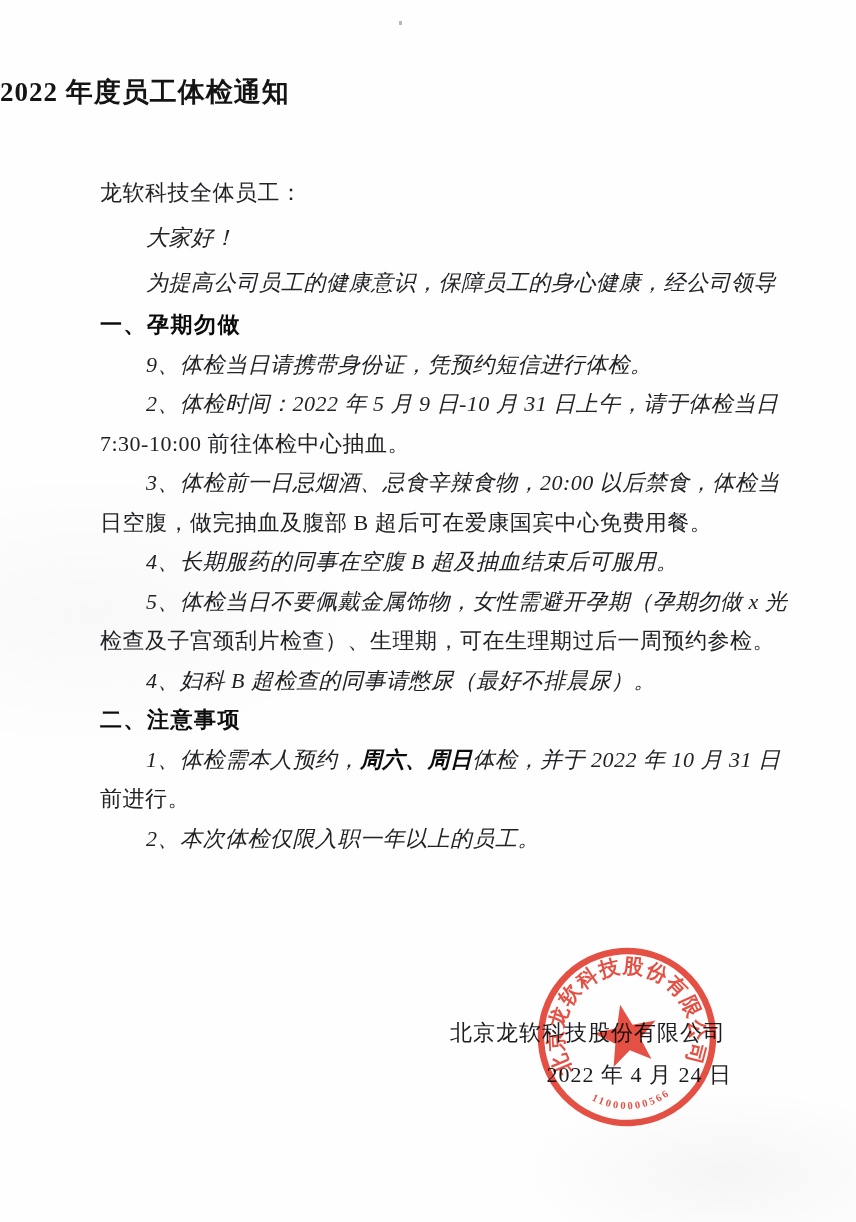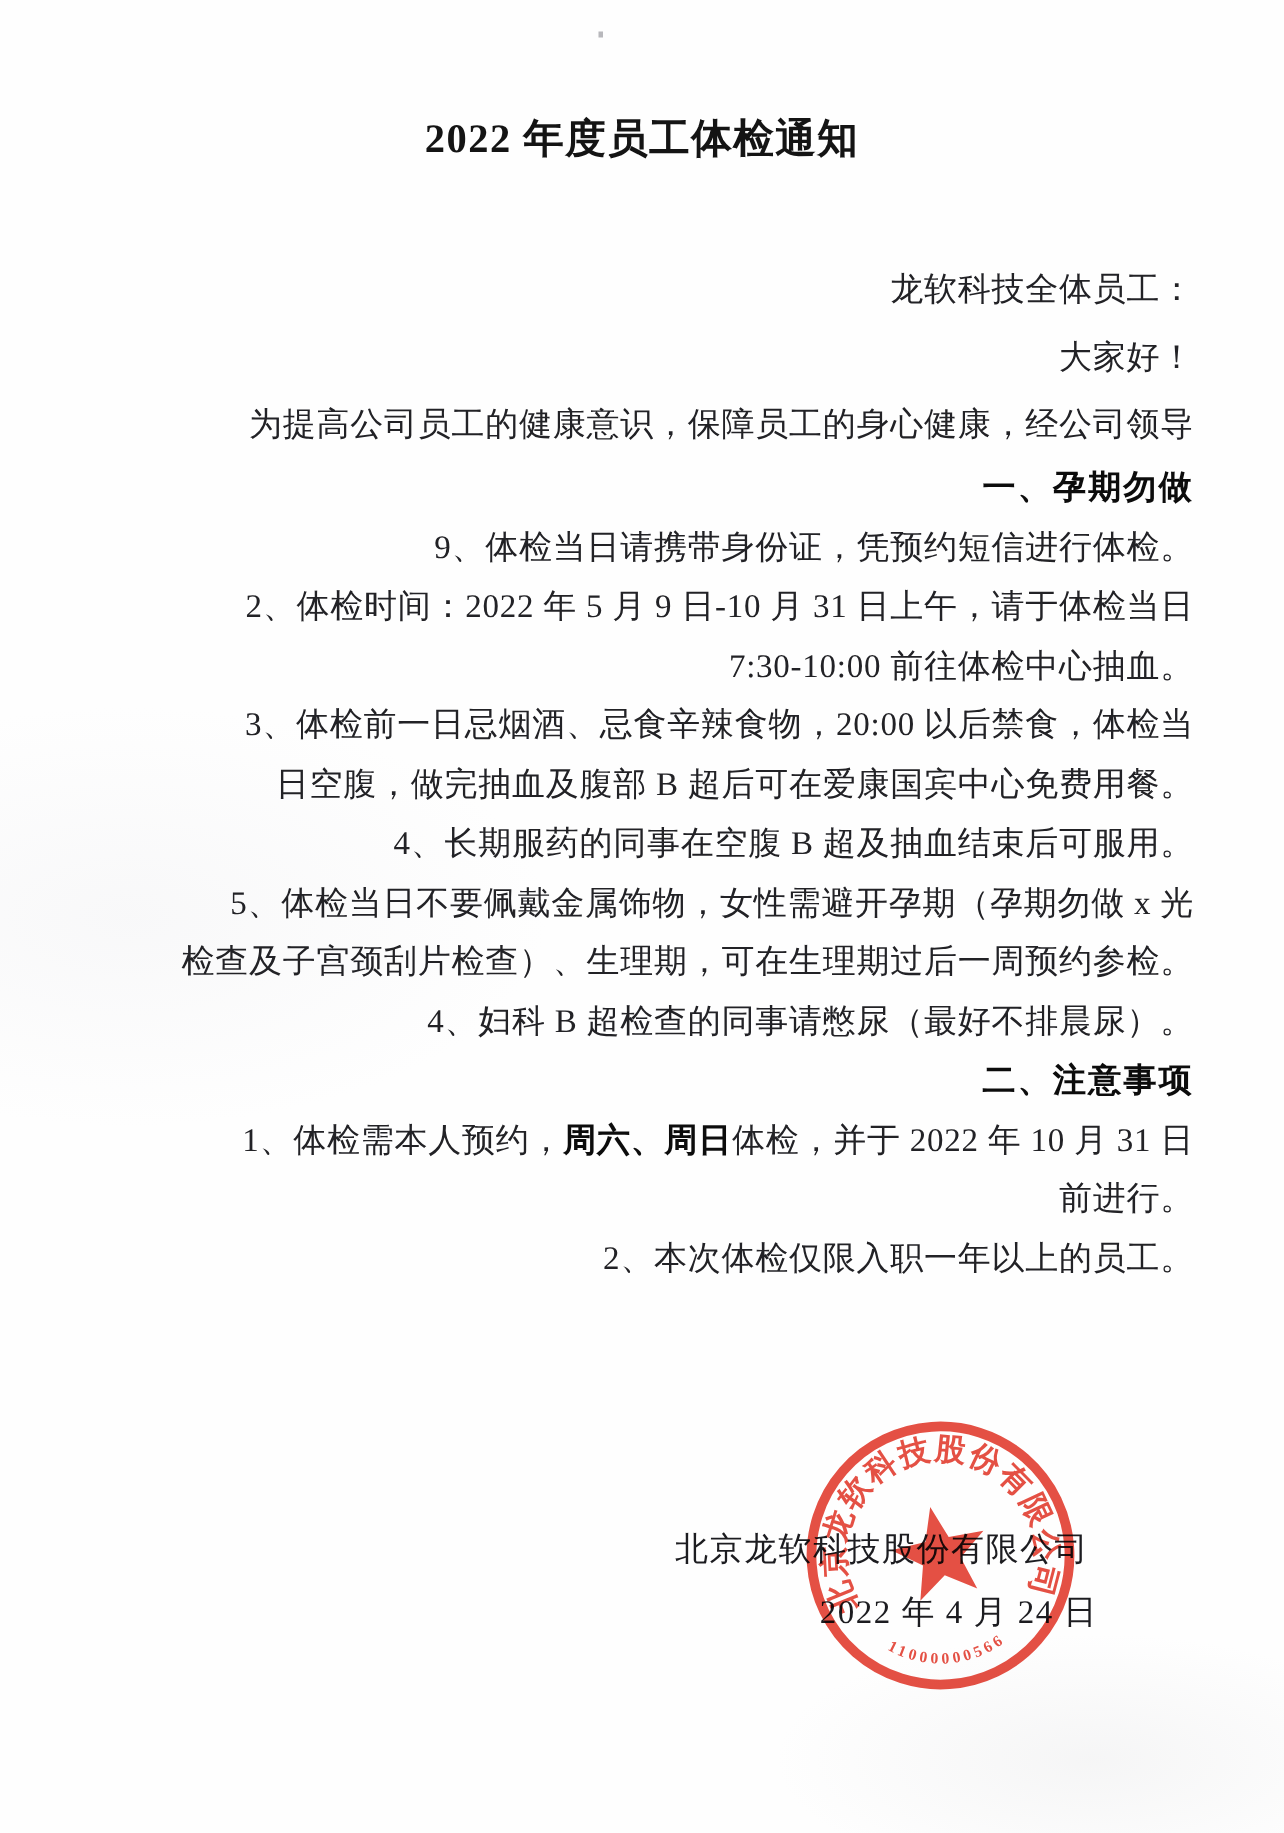--- a/index.html
+++ b/index.html
@@ -12,37 +12,36 @@
   }
   .page{
     position:absolute;inset:0;
     background:
       radial-gradient(ellipse 300px 120px at 85% 96%, rgba(220,220,222,.25), transparent 70%),
       radial-gradient(ellipse 400px 200px at 10% 50%, rgba(235,235,238,.3), transparent 70%),
       #fefefe;
   }
   .doc-title{
     position:absolute;top:74px;left:0;right:0;
-    text-align:center;
     font-size:27px;font-weight:bold;color:#141414;
     letter-spacing:1px;
     white-space:nowrap;
   }
   .lines{
-    position:absolute;top:170px;left:100px;right:60px;text-align:right;
+    position:absolute;top:170px;left:100px;right:60px;
   }
   .line{
     white-space:nowrap;
     font-size:22px;
     letter-spacing:.5px;
     color:#222226;
   }
   .block-intro .line{height:45px;line-height:45px;}
   .block-main  .line{height:39.5px;line-height:39.5px;}
-  .line.indent{padding-left:46px;}
+  .line.indent{padding-left:46px;font-style:italic;}
   .line.heading{font-weight:bold;color:#0c0c0c;letter-spacing:1.5px;}
   .line b{font-weight:bold;color:#0c0c0c;}
   .signature{
     position:absolute;top:1018px;right:130px;
     text-align:right;
   }
   .signature .company{
     font-size:22px;letter-spacing:1px;color:#1c1c20;white-space:nowrap;
   }
   .signature .date{

